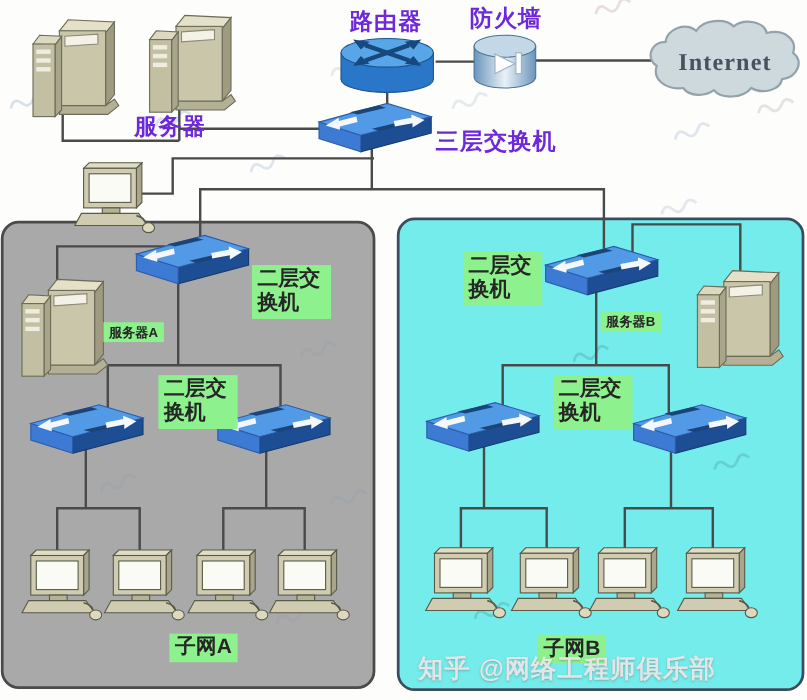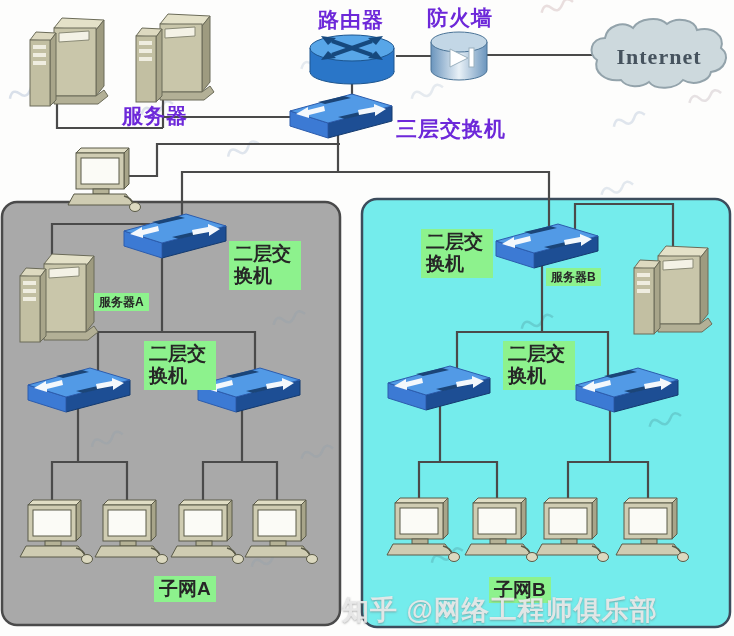--- a/index.html
+++ b/index.html
@@ -8,25 +8,26 @@
     background:#fdfdfc;
     font-family:"Liberation Sans",sans-serif;
   }
   .stage{position:absolute;left:0;top:0;width:734px;height:636px;}
   .lbl{position:absolute;font-weight:bold;color:#6d28d9;line-height:1.18;z-index:4;}
   .plain{font-size:21px;letter-spacing:1px;}
   .green{background:#8df28d;padding:2px 5px;font-size:19px;color:#262626;}
   .wrap3{width:62px;word-break:break-all;}
   .sm{font-size:12px;}
   .watermark{
-    position:absolute;left:342px;top:592px;z-index:6;
-    font-size:27px;font-weight:bold;letter-spacing:1px;
+    position:absolute;left:362px;top:592px;z-index:6;
+    font-size:23px;font-weight:bold;letter-spacing:1px;
     color:rgba(233,233,233,0.93);
     text-shadow:0 1px 2px rgba(105,105,105,0.5);
     white-space:nowrap;
+    padding-left:18px;
   }
 </style>
 </head>
 <body>
 
 <svg class="stage" width="734" height="636" viewBox="0 0 734 636" xmlns="http://www.w3.org/2000/svg">
   <defs>
     <linearGradient id="fwg" x1="0" y1="0" x2="1" y2="0">
       <stop offset="0" stop-color="#6b95bd"></stop>
       <stop offset="0.5" stop-color="#e9f1f7"></stop>
@@ -183,17 +184,17 @@
 <div class="lbl plain" style="left:427px;top:6px;">防火墙</div>
 <div class="lbl plain" style="left:380px;top:117px;margin-left:16px;">三层交换机</div>
 <div class="lbl plain" style="left:74px;top:104px;margin-left:48px;">服务器</div>
 
 <div class="lbl green wrap3" style="left:229px;top:241px;">二层交换机</div>
 <div class="lbl green sm" style="left:94px;top:293px;">服务器A</div>
 <div class="lbl green wrap3" style="left:144px;top:341px;">二层交换机</div>
 <div class="lbl green" style="left:118px;top:576px;margin-left:36px;">子网A</div>
 
 <div class="lbl green wrap3" style="left:421px;top:229px;">二层交换机</div>
-<div class="lbl green sm" style="left:546px;top:268px;">服务器B</div>
+<div class="lbl green sm" style="left:546px;top:283px;">服务器B</div>
 <div class="lbl green wrap3" style="left:503px;top:341px;">二层交换机</div>
 <div class="lbl green" style="left:489px;top:577px;">子网B</div>
 
 <div class="watermark">知乎 @网络工程师俱乐部</div>
 
 </body></html>

